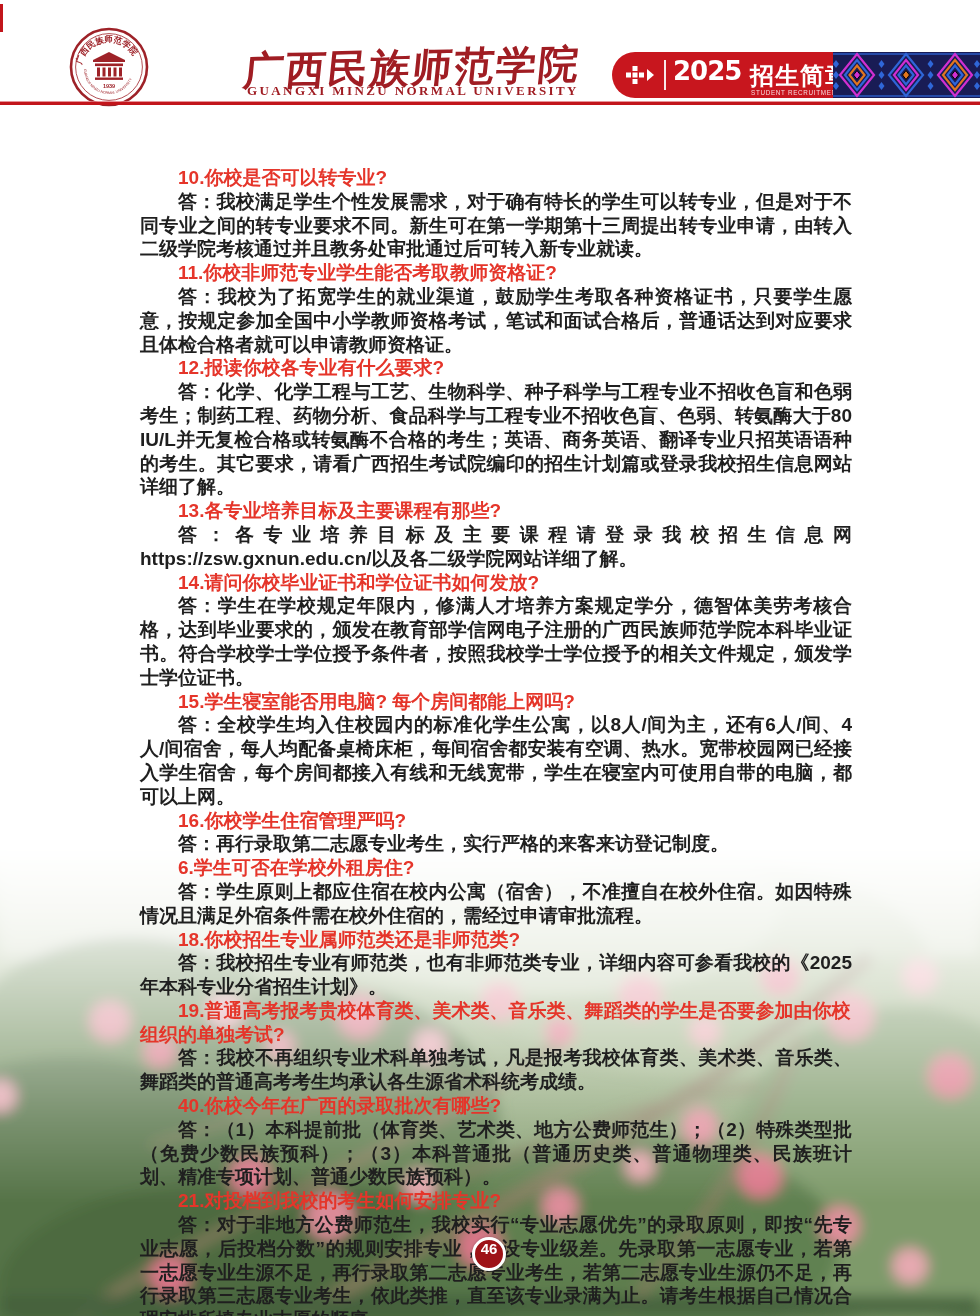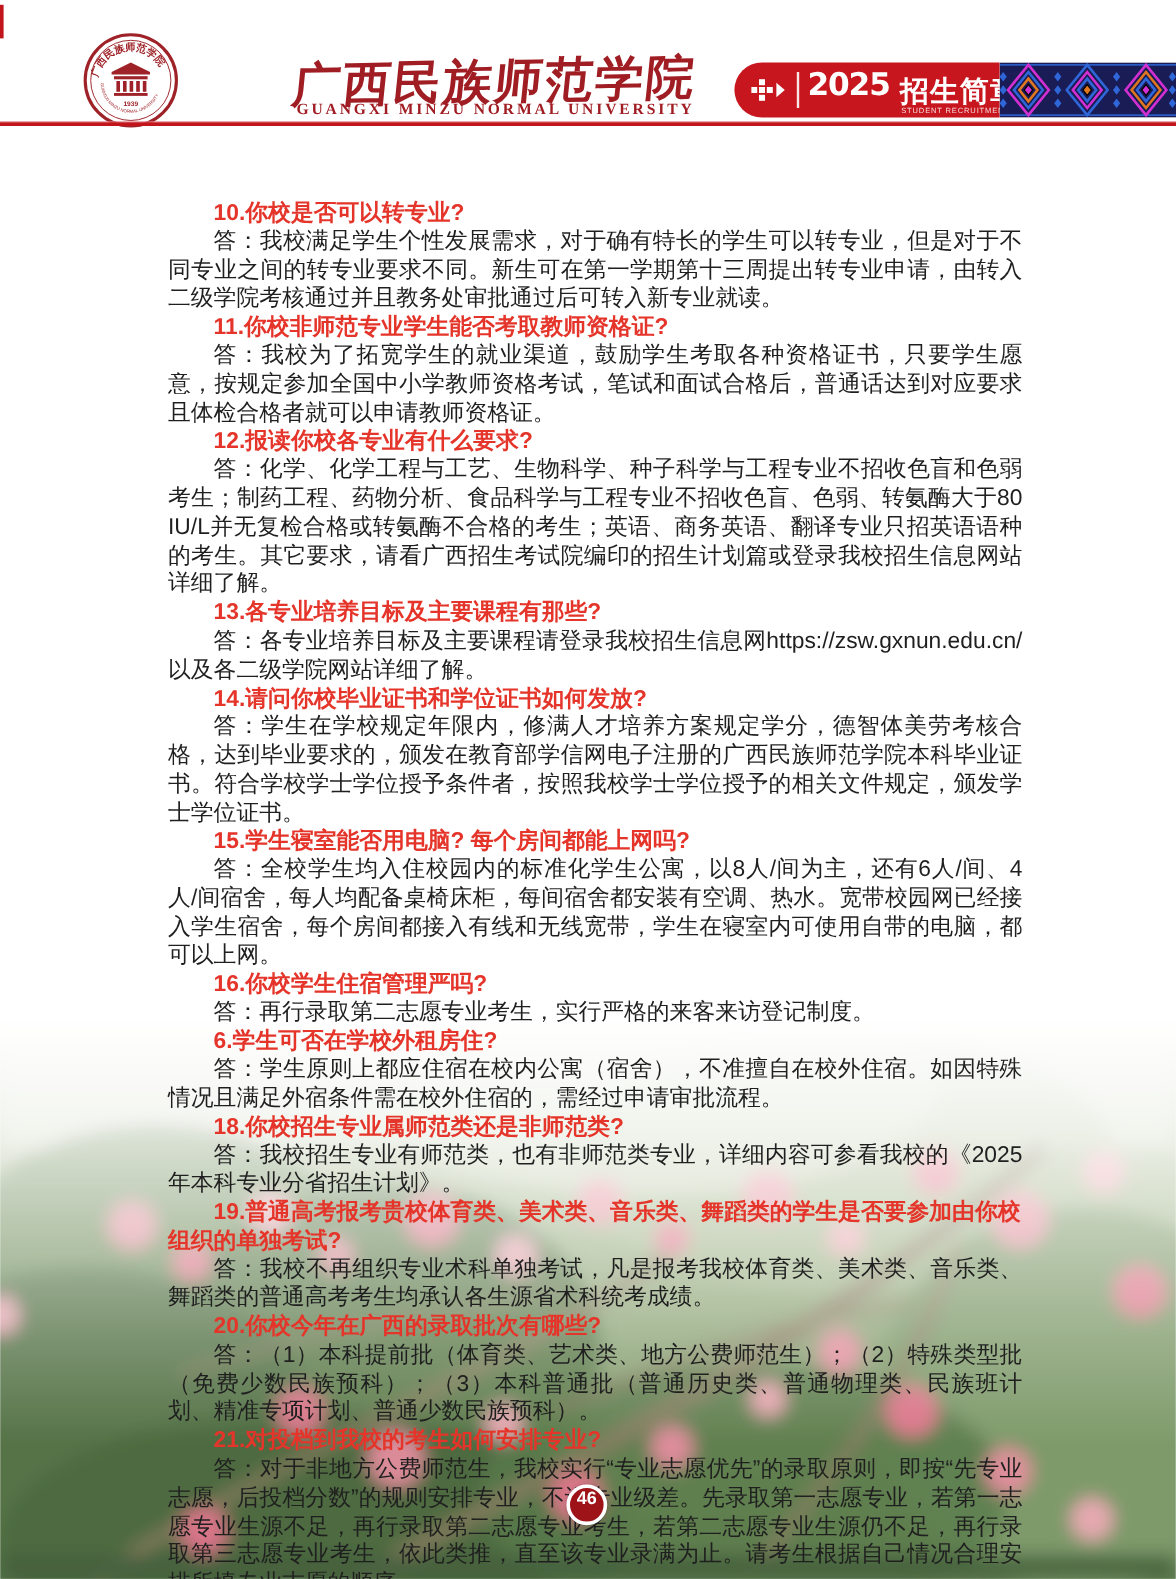--- a/index.html
+++ b/index.html
@@ -49,21 +49,21 @@
   
   .content{
     position:absolute;left:140px;top:166px;width:712px;z-index:2;
     font-size:19px;line-height:23.8px;
   }
   .q{
     color:var(--qred);font-weight:bold;text-indent:2em;text-align:left;
   }
   .a{
     color:var(--ink);text-indent:2em;text-align:justify;text-align-last:left;
-    font-weight:400;
+    font-weight:700;
   }
   
   .photo{
     position:absolute;left:0;top:846px;width:980px;height:470px;z-index:1;
     -webkit-mask-image:linear-gradient(180deg,rgba(0,0,0,0) 0%,rgba(0,0,0,.22) 18%,rgba(0,0,0,.5) 38%,rgba(0,0,0,.78) 58%,#000 76%);
     mask-image:linear-gradient(180deg,rgba(0,0,0,0) 0%,rgba(0,0,0,.22) 18%,rgba(0,0,0,.5) 38%,rgba(0,0,0,.78) 58%,#000 76%);
   }
   .photo svg{display:block;width:980px;height:470px;}
   .page-badge{
     position:absolute;left:472px;top:1237px;width:28px;height:28px;z-index:3;
@@ -275,21 +275,21 @@
     <div class="q">18.你校招生专业属师范类还是非师范类?</div>
     <div class="a">答：我校招生专业有师范类，也有非师范类专业，详细内容可参看我校的《2025年本科专业分省招生计划》。</div>
   </section>
 
   <section class="qa">
     <div class="q">19.普通高考报考贵校体育类、美术类、音乐类、舞蹈类的学生是否要参加由你校组织的单独考试?</div>
     <div class="a">答：我校不再组织专业术科单独考试，凡是报考我校体育类、美术类、音乐类、舞蹈类的普通高考考生均承认各生源省术科统考成绩。</div>
   </section>
 
   <section class="qa">
-    <div class="q">20.你校今年在广西的录取批次有哪些?</div>
+    <div class="q">40.你校今年在广西的录取批次有哪些?</div>
     <div class="a">答：（1）本科提前批（体育类、艺术类、地方公费师范生）；（2）特殊类型批（免费少数民族预科）；（3）本科普通批（普通历史类、普通物理类、民族班计划、精准专项计划、普通少数民族预科）。</div>
   </section>
 
   <section class="qa">
     <div class="q">21.对投档到我校的考生如何安排专业?</div>
     <div class="a">答：对于非地方公费师范生，我校实行“专业志愿优先”的录取原则，即按“先专业志愿，后投档分数”的规则安排专业，不设专业级差。先录取第一志愿专业，若第一志愿专业生源不足，再行录取第二志愿专业考生，若第二志愿专业生源仍不足，再行录取第三志愿专业考生，依此类推，直至该专业录满为止。请考生根据自己情况合理安排所填专业志愿的顺序。</div>
   </section>
 </main>
 
 <div class="page-badge">

